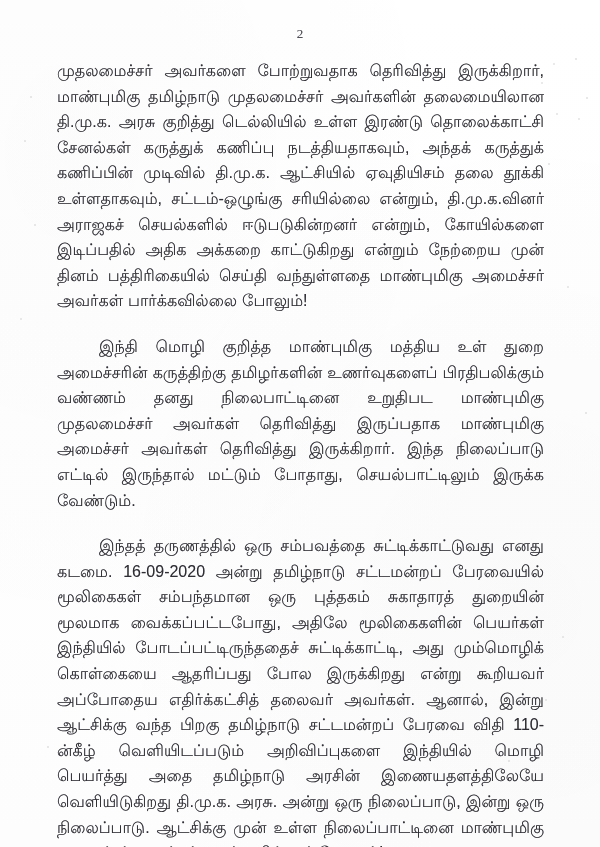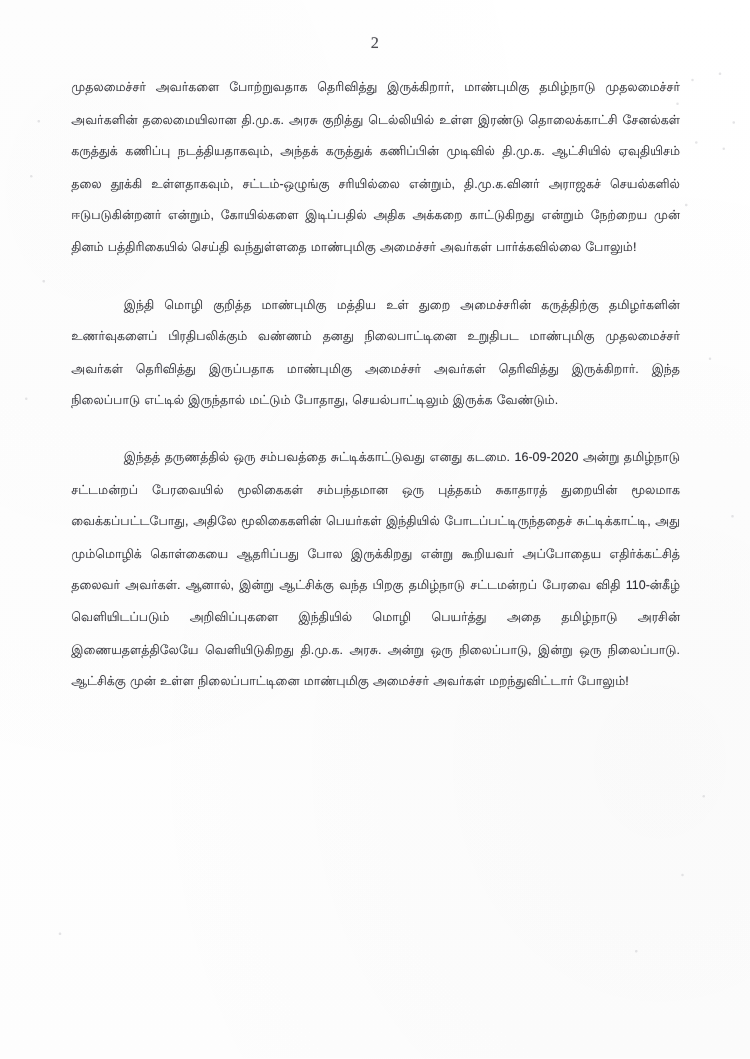--- a/index.html
+++ b/index.html
@@ -53,21 +53,21 @@
 
   .body-block {
     position: absolute;
     top: 58px;
     left: 57px;
     width: 487px;
   }
 
   .para {
     font-family: "Liberation Sans", "DejaVu Sans", sans-serif;
-    font-size: 10px;
+    font-size: 16px;
     line-height: 25.6px;
     color: #2b2b31;
     text-align: justify;
     text-align-last: left;
     margin: 0 0 20px 0;
     word-spacing: 0.5px;
     -webkit-font-smoothing: antialiased;
   }
 
   .para.indented {

